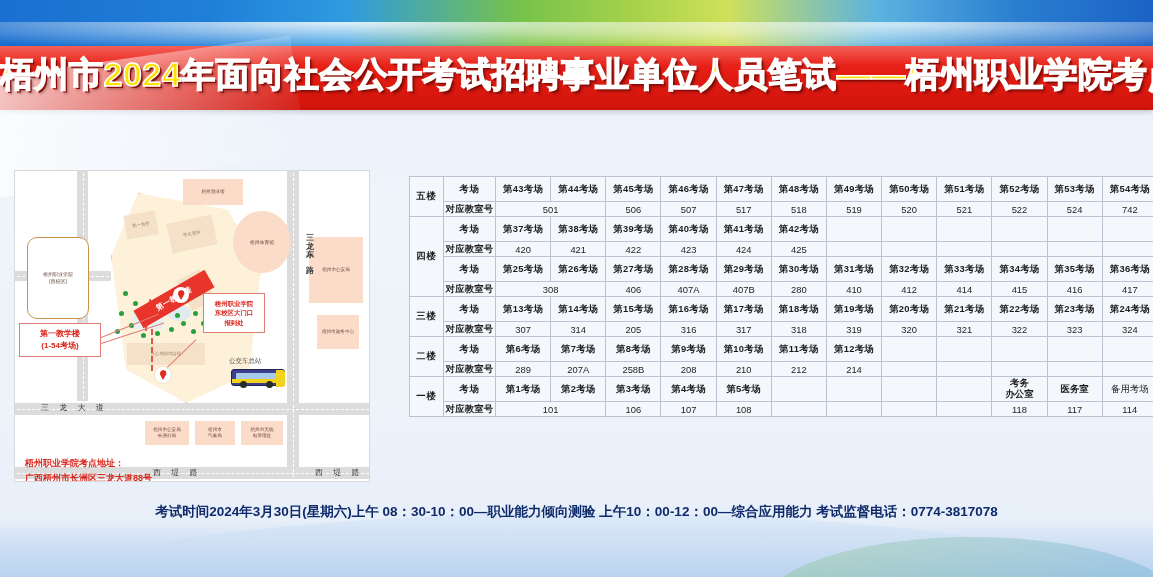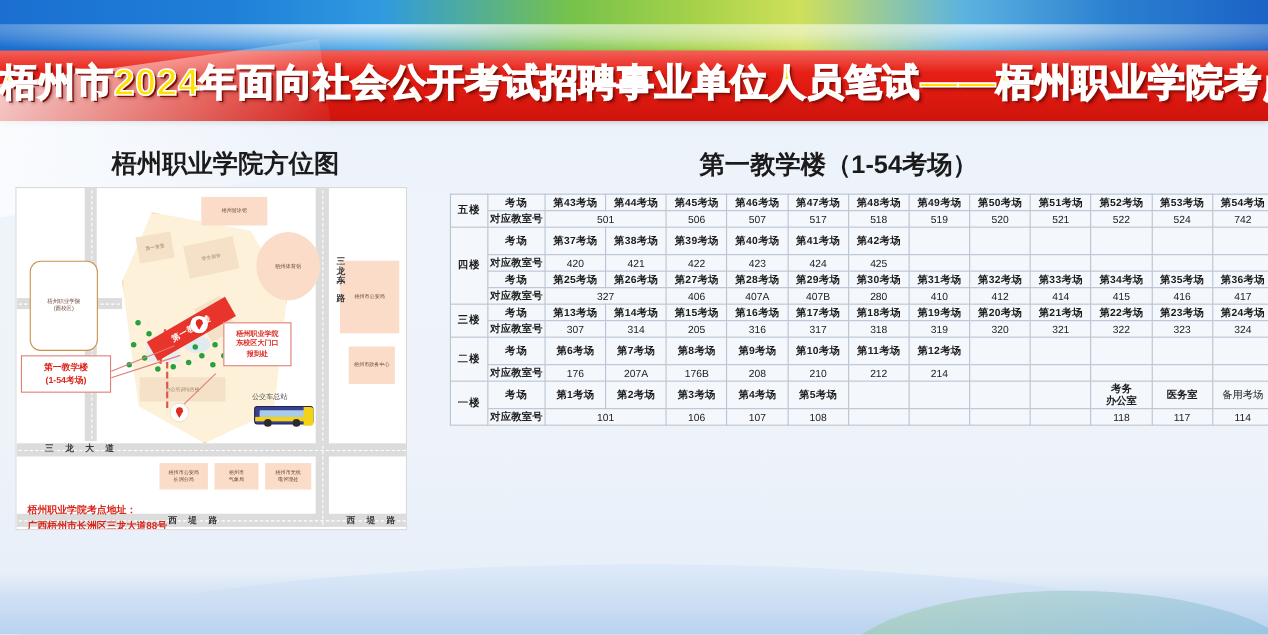--- a/index.html
+++ b/index.html
@@ -122,21 +122,21 @@
     position: absolute; border-radius: 50%; background: #fadcc9;
     color: #6b4a3c; font-size: 4.8px; display: flex;
     align-items: center; justify-content: center;
   }
   .road-label-v {
     position: absolute; writing-mode: vertical-rl; font-size: 8px;
     letter-spacing: 3px; color: #3a3a3a; font-weight: bold;
   }
   .road-label-h {
     position: absolute; font-size: 8px; letter-spacing: 4px;
-    color: #3a3a3a; font-weight: bold; white-space: nowrap;
+    color: #3a3a3a; font-weight: normal; white-space: nowrap;
   }
   .redbanner {
     position: absolute; left: 118px; top: 118px; width: 82px; height: 20px;
     background: #e8342a; transform: rotate(-30deg);
     color: #fff; font-size: 7.5px; font-weight: bold;
     display: flex; align-items: center; justify-content: center;
     letter-spacing: .5px;
   }
   .pin {
     position: absolute; width: 16px; height: 16px; border-radius: 50%;
@@ -214,21 +214,21 @@
   td.rowlabel-k {
     background: #f4f8fd; font-weight: bold; font-size: 12px;
     color: #111; width: 52px; letter-spacing: 1px;
   }
   td.rowlabel-r {
     background: #fdf6d0; font-weight: bold; font-size: 6.6px;
     color: #111; width: 52px; letter-spacing: .2px;
   }
   td.room-head {
     font-weight: bold; color: #e8241a; font-size: 11.5px;
-    height: 15px; background: #f7fafe; letter-spacing: .3px;
+    height: 25px; background: #f7fafe; letter-spacing: .3px;
   }
   td.room-num {
     background: #fdf6d0; color: #333; font-size: 8px; height: 15px;
   }
   td.empty-head { background: #f4f8fd; height: 25px; }
   td.empty-num  { background: #f4f8fd; height: 15px; }
   td.office {
     background: #e8100a; color: #fff; font-weight: bold;
     font-size: 10.5px; line-height: 1.15; height: 25px;
   }
@@ -259,22 +259,20 @@
   <div class="bg-top-wave"></div>
   <div class="bg-red-band"></div>
   <div class="bg-red-hilite"></div>
   <div class="bg-swoosh-l"></div>
   <div class="bg-bottom-arc"></div>
   <div class="bg-bottom"></div>
   <div class="bg-bottom-green"></div>
 
   <div class="title">梧州市2024年面向社会公开考试招聘事业单位人员笔试——梧州职业学院考点</div>
 
-  <div class="map-heading">梧州职业学院方位图</div>
-  <div class="table-heading">第一教学楼（1-54考场）</div>
 
   <div class="map">
 
     <div class="road-v" style="left:62px;top:0;width:11px;height:230px;"></div>
     <div class="road-h" style="left:0;top:100px;width:96px;height:10px;"></div>
     <div class="road-v" style="left:272px;top:0;width:12px;height:232px;"></div>
     <div class="road-h" style="left:0;top:232px;width:356px;height:12px;"></div>
     <div class="road-h" style="left:0;top:296px;width:356px;height:12px;"></div>
     <div class="road-v" style="left:272px;top:232px;width:12px;height:76px;"></div>
 
@@ -461,21 +459,21 @@
             <td class="room-head">第30考场</td>
             <td class="room-head">第31考场</td>
             <td class="room-head">第32考场</td>
             <td class="room-head">第33考场</td>
             <td class="room-head">第34考场</td>
             <td class="room-head">第35考场</td>
             <td class="room-head">第36考场</td>
           </tr>
           <tr>
             <td class="rowlabel-r">对应教室号</td>
-            <td colspan="2" class="room-num">327</td>
+            <td colspan="2" class="room-num">308</td>
             <td colspan="1" class="room-num">406</td>
             <td colspan="1" class="room-num">407A</td>
             <td colspan="1" class="room-num">407B</td>
             <td colspan="1" class="room-num">280</td>
             <td colspan="1" class="room-num">410</td>
             <td colspan="1" class="room-num">412</td>
             <td colspan="1" class="room-num">414</td>
             <td colspan="1" class="room-num">415</td>
             <td colspan="1" class="room-num">416</td>
             <td colspan="1" class="room-num">417</td>
@@ -522,23 +520,23 @@
             <td class="room-head">第11考场</td>
             <td class="room-head">第12考场</td>
             <td class="empty-head"></td>
             <td class="empty-head"></td>
             <td class="empty-head"></td>
             <td class="empty-head"></td>
             <td class="empty-head"></td>
           </tr>
           <tr>
             <td class="rowlabel-r">对应教室号</td>
-            <td colspan="1" class="room-num">176</td>
+            <td colspan="1" class="room-num">289</td>
             <td colspan="1" class="room-num">207A</td>
-            <td colspan="1" class="room-num">176B</td>
+            <td colspan="1" class="room-num">258B</td>
             <td colspan="1" class="room-num">208</td>
             <td colspan="1" class="room-num">210</td>
             <td colspan="1" class="room-num">212</td>
             <td colspan="1" class="room-num">214</td>
             <td colspan="1" class="empty-num"></td>
             <td colspan="1" class="empty-num"></td>
             <td colspan="1" class="empty-num"></td>
             <td colspan="1" class="empty-num"></td>
             <td colspan="1" class="empty-num"></td>
           </tr>
@@ -570,13 +568,14 @@
             <td colspan="1" class="empty-num"></td>
             <td colspan="1" class="room-num">118</td>
             <td colspan="1" class="room-num">117</td>
             <td colspan="1" class="room-num">114</td>
           </tr>
         </tbody>
     </table>
   </div>
 
 
+  <div class="footer">考试时间2024年3月30日(星期六)上午 08：30-10：00—职业能力倾向测验   上午10：00-12：00—综合应用能力  考试监督电话：0774-3817078</div>
 </div>
 
 </body></html>

